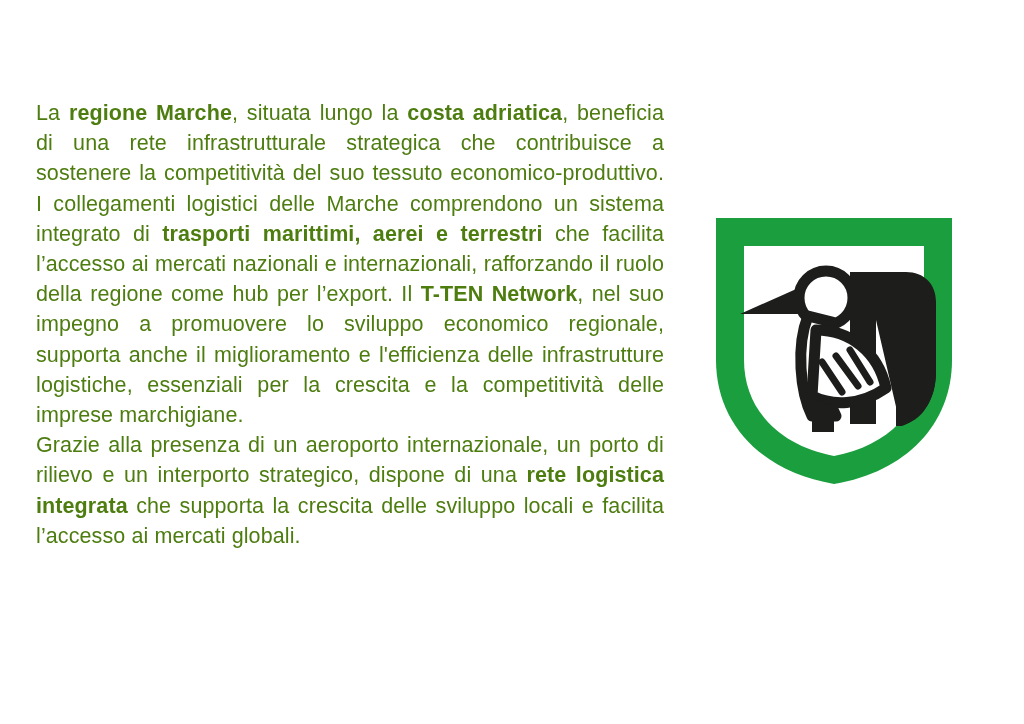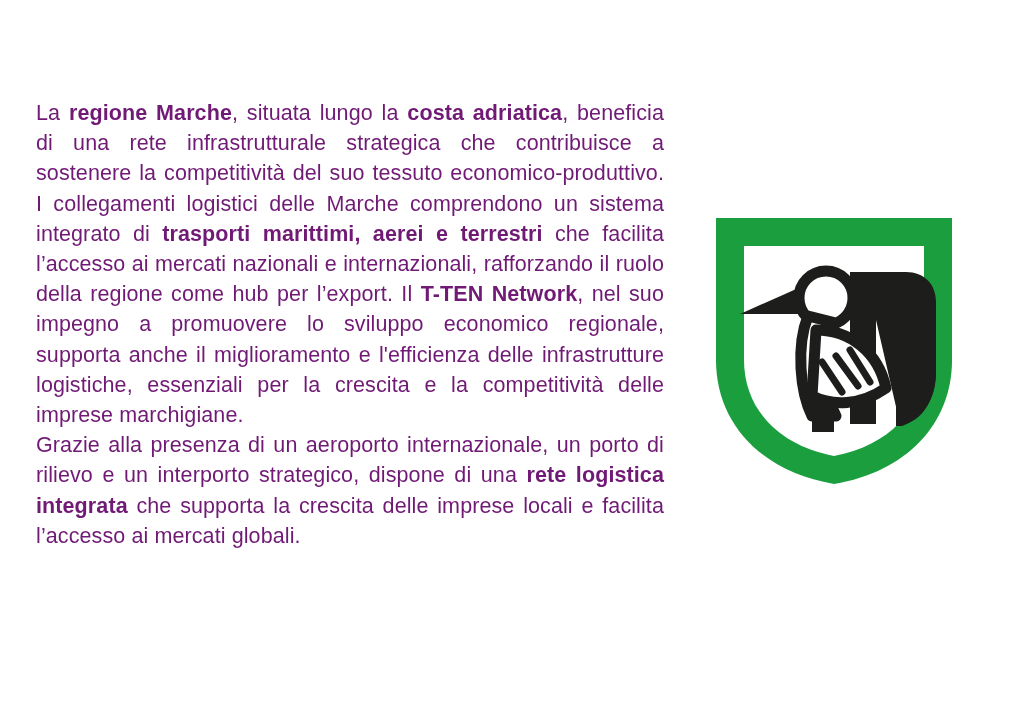--- a/index.html
+++ b/index.html
@@ -22,21 +22,21 @@
 
   
   .text-block {
     position: absolute;
     left: 36px;
     top: 98px;
     width: 628px;
   }
   .paragraph {
     margin: 0;
-    color: #701a75;
+    color: #4d7c0f;
     font-size: 21.5px;
     line-height: 30.2px;
     text-align: justify;
     text-justify: inter-word;
     letter-spacing: 0.1px;
     font-weight: 400;
   }
   .paragraph + .paragraph {
     margin-top: 0px;
   }
@@ -62,21 +62,21 @@
     height: 100%;
   }
 </style>
 </head>
 <body style="color: rgb(29, 29, 27); background: rgb(255, 255, 255);">
 
 <div class="page">
 
   <div class="text-block">
     <p class="paragraph"><span>La </span><b>regione Marche</b><span>, situata lungo la </span><b>costa adriatica</b><span>, beneficia di una rete infrastrutturale strategica che contribuisce a sostenere la competitività del suo tessuto economico-produttivo. I collegamenti logistici delle Marche comprendono un sistema integrato di </span><b>trasporti marittimi, aerei e terrestri</b><span> che facilita l’accesso ai mercati nazionali e internazionali, rafforzando il ruolo della regione come hub per l’export. Il </span><b>T-TEN Network</b><span>, nel suo impegno a promuovere lo sviluppo economico regionale, supporta anche il miglioramento e l'efficienza delle infrastrutture logistiche, essenziali per la crescita e la competitività delle imprese marchigiane.</span></p>
-    <p class="paragraph"><span>Grazie alla presenza di un aeroporto internazionale, un porto di rilievo e un interporto strategico, dispone di una </span><b>rete logistica integrata</b><span> che supporta la crescita delle imprese locali e facilita l’accesso ai mercati globali.</span></p>
+    <p class="paragraph"><span>Grazie alla presenza di un aeroporto internazionale, un porto di rilievo e un interporto strategico, dispone di una </span><b>rete logistica integrata</b><span> che supporta la crescita delle sviluppo locali e facilita l’accesso ai mercati globali.</span></p>
   </div>
 
   <div class="emblem">
     <svg viewBox="0 0 268 280" xmlns="http://www.w3.org/2000/svg" aria-hidden="true">
 
       <path id="shield-shape" d="M16 8 H252 V150 C252 214 206 262 134 274 C62 262 16 214 16 150 Z" fill="#1a9e3e"></path>
 
       <path id="shield-inner" d="M44 36 H224 V150 C224 200 188 236 134 246 C80 236 44 200 44 150 Z" fill="#ffffff"></path>
 
       <path d="M150 62 L150 214 L176 214 L176 110 L200 214 L206 214

